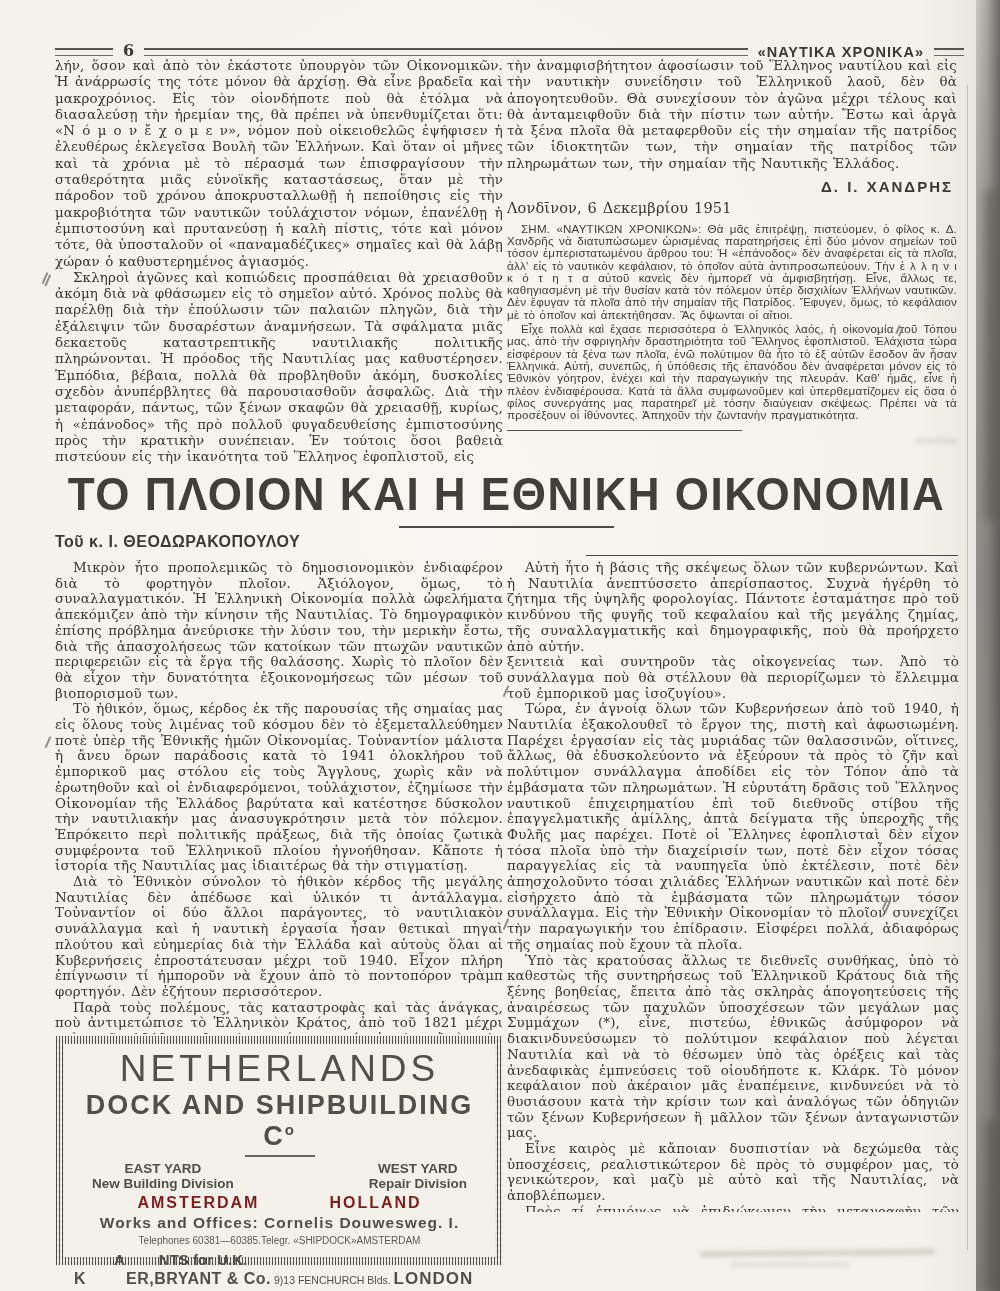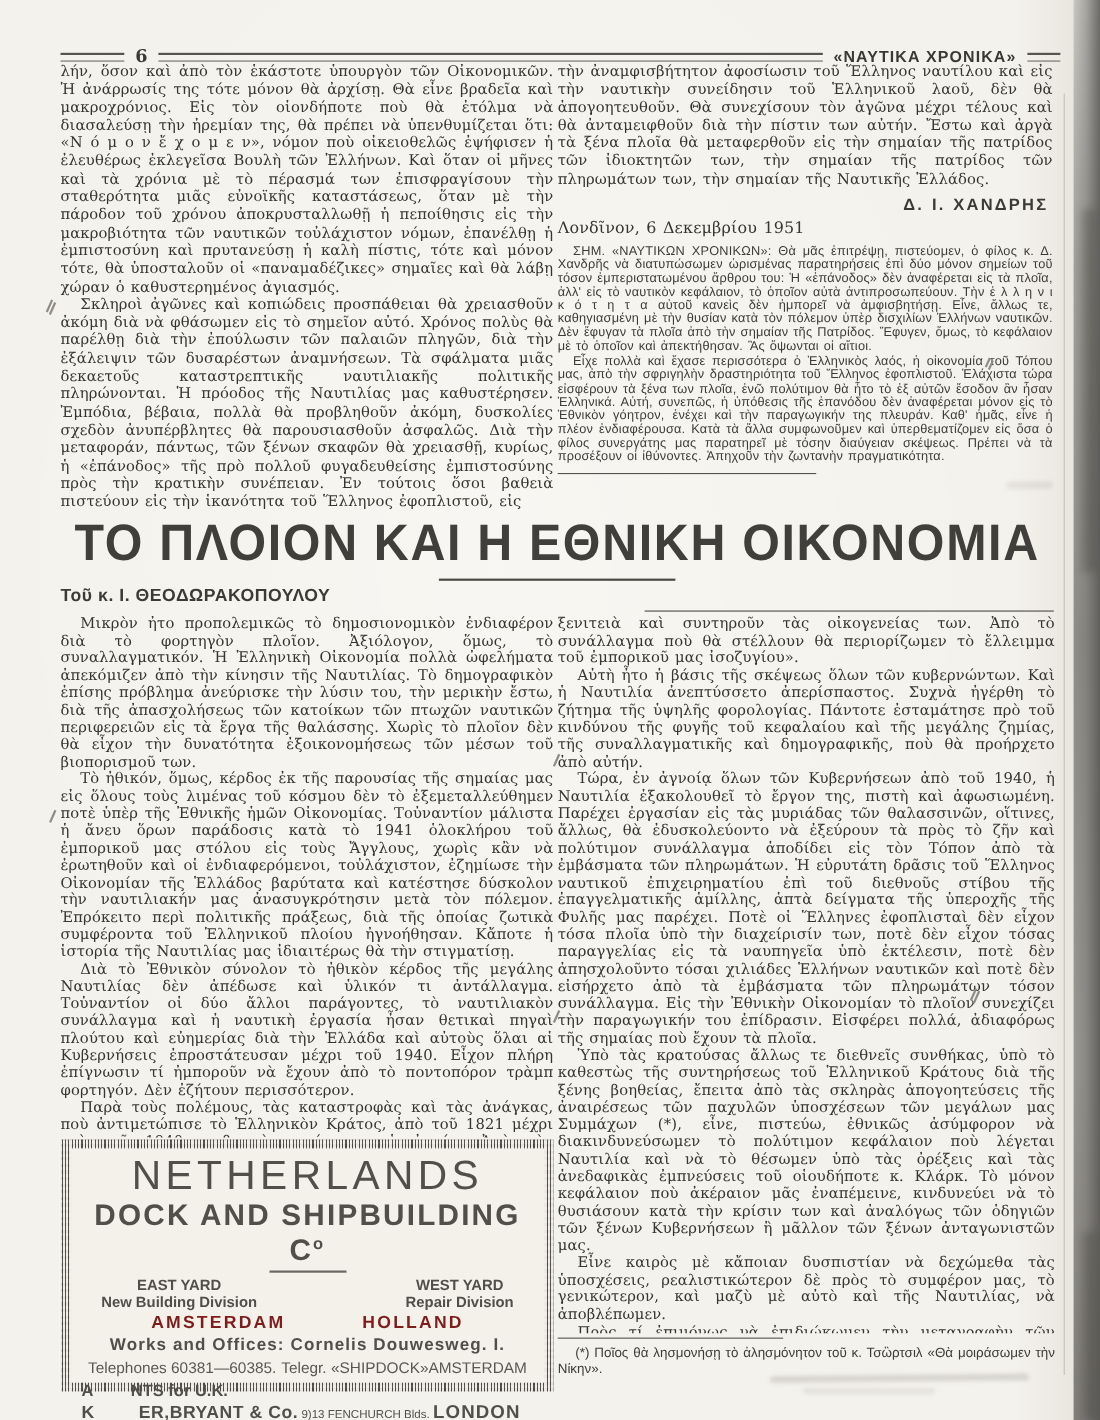--- a/index.html
+++ b/index.html
@@ -73,22 +73,22 @@
             padding:4px 10px 2px 10px;font-family:"Liberation Sans",sans-serif;color:#4a4844;}
   .ad-t1{font-size:37px;font-weight:normal;text-align:center;letter-spacing:4px;margin:0;color:#514f4a;}
   .ad-t2{font-size:27px;font-weight:bold;text-align:center;letter-spacing:2px;margin:0;color:#514f4a;}
   .ad-t2 sup{font-size:15px;}
   .ad-rule{width:70px;border-top:2px solid #6a6862;margin:3px auto 4px auto;}
   .ad-yards{display:flex;justify-content:space-between;padding:0 18px;font-weight:bold;}
   .yard{text-align:center;font-size:13.5px;line-height:15px;color:#514f4a;}
   .ad-cities{display:flex;justify-content:center;gap:70px;font-weight:bold;font-size:16px;
              letter-spacing:2px;margin-top:3px;color:#7f1d1d;}
   .ad-works{text-align:center;font-weight:bold;font-size:15.5px;letter-spacing:1px;margin-top:2px;color:#514f4a;}
-  .ad-contact{display:flex;justify-content:space-between;font-size:14px;margin:3px 6px 0 6px;color:#5a5853;}
-  .ad-agents1{font-weight:bold;font-size:15px;margin-top:5px;color:#514f4a;}
+  .ad-contact{display:flex;justify-content:center;font-size:10px;margin:3px 6px 0 6px;color:#5a5853;}
+  .ad-agents1{font-weight:bold;font-size:15px;margin-top:5px;color:#514f4a;padding-left:40px;}
   .ad-agents1 .gap{display:inline-block;width:34px;}
   .ad-agents2{font-size:10.5px;margin-top:1px;color:#514f4a;}
   .ad-agents2 .gap{display:inline-block;width:40px;}
   .ad-agents2 b{font-size:16px;letter-spacing:.5px;}
   .ad-agents2 .big{font-size:17px;font-weight:bold;letter-spacing:1px;}
 
   
   .edge-band{position:absolute;right:0;top:0;width:24px;height:100%;
       background:linear-gradient(90deg, rgba(0,0,0,0) 0%, rgba(110,108,104,.35) 45%, rgba(85,83,80,.8) 100%),
                  linear-gradient(180deg,#c9c7c2 0%,#a5a39e 18%,#908e8a 45%,#9b9994 75%,#827f7b 100%);}
@@ -136,35 +136,29 @@
   </div>
 
   <div class="col serif art art-left">
     <p class="serif-p ind">Μικρὸν ἦτο προπολεμικῶς τὸ δημοσιονομικὸν ἐνδιαφέρον διὰ τὸ φορτηγὸν πλοῖον. Ἀξιόλογον, ὅμως, τὸ συναλλαγματικόν. Ἡ Ἑλληνικὴ Οἰκονομία πολλὰ ὠφελήματα ἀπεκόμιζεν ἀπὸ τὴν κίνησιν τῆς Ναυτιλίας. Τὸ δημογραφικὸν ἐπίσης πρόβλημα ἀνεύρισκε τὴν λύσιν του, τὴν μερικὴν ἔστω, διὰ τῆς ἀπασχολήσεως τῶν κατοίκων τῶν πτωχῶν ναυτικῶν περιφερειῶν εἰς τὰ ἔργα τῆς θαλάσσης. Χωρὶς τὸ πλοῖον δὲν θὰ εἶχον τὴν δυνατότητα ἐξοικονομήσεως τῶν μέσων τοῦ βιοπορισμοῦ των.</p>
     <p class="serif-p ind">Τὸ ἠθικόν, ὅμως, κέρδος ἐκ τῆς παρουσίας τῆς σημαίας μας εἰς ὅλους τοὺς λιμένας τοῦ κόσμου δὲν τὸ ἐξεμεταλλεύθημεν ποτὲ ὑπὲρ τῆς Ἐθνικῆς ἡμῶν Οἰκονομίας. Τοὐναντίον μάλιστα ἡ ἄνευ ὅρων παράδοσις κατὰ τὸ 1941 ὁλοκλήρου τοῦ ἐμπορικοῦ μας στόλου εἰς τοὺς Ἄγγλους, χωρὶς κἂν νὰ ἐρωτηθοῦν καὶ οἱ ἐνδιαφερόμενοι, τοὐλάχιστον, ἐζημίωσε τὴν Οἰκονομίαν τῆς Ἑλλάδος βαρύτατα καὶ κατέστησε δύσκολον τὴν ναυτιλιακήν μας ἀνασυγκρότησιν μετὰ τὸν πόλεμον. Ἐπρόκειτο περὶ πολιτικῆς πράξεως, διὰ τῆς ὁποίας ζωτικὰ συμφέροντα τοῦ Ἑλληνικοῦ πλοίου ἠγνοήθησαν. Κἄποτε ἡ ἱστορία τῆς Ναυτιλίας μας ἰδιαιτέρως θὰ τὴν στιγματίσῃ.</p>
     <p class="serif-p ind">Διὰ τὸ Ἐθνικὸν σύνολον τὸ ἠθικὸν κέρδος τῆς μεγάλης Ναυτιλίας δὲν ἀπέδωσε καὶ ὑλικόν τι ἀντάλλαγμα. Τοὐναντίον οἱ δύο ἄλλοι παράγοντες, τὸ ναυτιλιακὸν συνάλλαγμα καὶ ἡ ναυτικὴ ἐργασία ἦσαν θετικαὶ πηγαὶ πλούτου καὶ εὐημερίας διὰ τὴν Ἑλλάδα καὶ αὐτοὺς ὅλαι αἱ Κυβερνήσεις ἐπροστάτευσαν μέχρι τοῦ 1940. Εἶχον πλήρη ἐπίγνωσιν τί ἠμποροῦν νὰ ἔχουν ἀπὸ τὸ ποντοπόρον τρὰμπ φορτηγόν. Δὲν ἐζήτουν περισσότερον.</p>
     <p class="serif-p ind">Παρὰ τοὺς πολέμους, τὰς καταστροφὰς καὶ τὰς ἀνάγκας, ποὺ ἀντιμετώπισε τὸ Ἑλληνικὸν Κράτος, ἀπὸ τοῦ 1821 μέχρι καὶ τοῦ 1940, σεβαστὴ παρέμεινεν ἡ ἀρχή: «Ἀπὸ τὴν Ναυτιλίαν θέλομεν μόνον νὰ μᾶς ἀπασχολῇ τοὺς ναυτικούς. Αὐτοὶ νὰ δουλεύουν στὴν</p>
   </div>
 
   <div class="col serif art art-right">
+    <p class="serif-p ind">Αὐτὴ ἦτο ἡ βάσις τῆς σκέψεως ὅλων τῶν κυβερνώντων. Καὶ ἡ Ναυτιλία ἀνεπτύσσετο ἀπερίσπαστος. Συχνὰ ἠγέρθη τὸ ζήτημα τῆς ὑψηλῆς φορολογίας. Πάντοτε ἐσταμάτησε πρὸ τοῦ κινδύνου τῆς φυγῆς τοῦ κεφαλαίου καὶ τῆς μεγάλης ζημίας, τῆς συναλλαγματικῆς καὶ δημογραφικῆς, ποὺ θὰ προήρχετο ἀπὸ αὐτήν.</p>
     <p class="serif-p">ξενιτειὰ καὶ συντηροῦν τὰς οἰκογενείας των. Ἀπὸ τὸ συνάλλαγμα ποὺ θὰ στέλλουν θὰ περιορίζωμεν τὸ ἔλλειμμα τοῦ ἐμπορικοῦ μας ἰσοζυγίου».</p>
-    <p class="serif-p ind">Αὐτὴ ἦτο ἡ βάσις τῆς σκέψεως ὅλων τῶν κυβερνώντων. Καὶ ἡ Ναυτιλία ἀνεπτύσσετο ἀπερίσπαστος. Συχνὰ ἠγέρθη τὸ ζήτημα τῆς ὑψηλῆς φορολογίας. Πάντοτε ἐσταμάτησε πρὸ τοῦ κινδύνου τῆς φυγῆς τοῦ κεφαλαίου καὶ τῆς μεγάλης ζημίας, τῆς συναλλαγματικῆς καὶ δημογραφικῆς, ποὺ θὰ προήρχετο ἀπὸ αὐτήν.</p>
     <p class="serif-p ind">Τώρα, ἐν ἀγνοίᾳ ὅλων τῶν Κυβερνήσεων ἀπὸ τοῦ 1940, ἡ Ναυτιλία ἐξακολουθεῖ τὸ ἔργον της, πιστὴ καὶ ἀφωσιωμένη. Παρέχει ἐργασίαν εἰς τὰς μυριάδας τῶν θαλασσινῶν, οἵτινες, ἄλλως, θὰ ἐδυσκολεύοντο νὰ ἐξεύρουν τὰ πρὸς τὸ ζῆν καὶ πολύτιμον συνάλλαγμα ἀποδίδει εἰς τὸν Τόπον ἀπὸ τὰ ἐμβάσματα τῶν πληρωμάτων. Ἡ εὐρυτάτη δρᾶσις τοῦ Ἕλληνος ναυτικοῦ ἐπιχειρηματίου ἐπὶ τοῦ διεθνοῦς στίβου τῆς ἐπαγγελματικῆς ἁμίλλης, ἁπτὰ δείγματα τῆς ὑπεροχῆς τῆς Φυλῆς μας παρέχει. Ποτὲ οἱ Ἕλληνες ἐφοπλισταὶ δὲν εἶχον τόσα πλοῖα ὑπὸ τὴν διαχείρισίν των, ποτὲ δὲν εἶχον τόσας παραγγελίας εἰς τὰ ναυπηγεῖα ὑπὸ ἐκτέλεσιν, ποτὲ δὲν ἀπησχολοῦντο τόσαι χιλιάδες Ἑλλήνων ναυτικῶν καὶ ποτὲ δὲν εἰσήρχετο ἀπὸ τὰ ἐμβάσματα τῶν πληρωμάτων τόσον συνάλλαγμα. Εἰς τὴν Ἐθνικὴν Οἰκονομίαν τὸ πλοῖον συνεχίζει τὴν παραγωγικήν του ἐπίδρασιν. Εἰσφέρει πολλά, ἀδιαφόρως τῆς σημαίας ποὺ ἔχουν τὰ πλοῖα.</p>
     <p class="serif-p ind">Ὑπὸ τὰς κρατούσας ἄλλως τε διεθνεῖς συνθήκας, ὑπὸ τὸ καθεστὼς τῆς συντηρήσεως τοῦ Ἑλληνικοῦ Κράτους διὰ τῆς ξένης βοηθείας, ἔπειτα ἀπὸ τὰς σκληρὰς ἀπογοητεύσεις τῆς ἀναιρέσεως τῶν παχυλῶν ὑποσχέσεων τῶν μεγάλων μας Συμμάχων (*), εἶνε, πιστεύω, ἐθνικῶς ἀσύμφορον νὰ διακινδυνεύσωμεν τὸ πολύτιμον κεφάλαιον ποὺ λέγεται Ναυτιλία καὶ νὰ τὸ θέσωμεν ὑπὸ τὰς ὀρέξεις καὶ τὰς ἀνεδαφικὰς ἐμπνεύσεις τοῦ οἱουδήποτε κ. Κλάρκ. Τὸ μόνον κεφάλαιον ποὺ ἀκέραιον μᾶς ἐναπέμεινε, κινδυνεύει νὰ τὸ θυσιάσουν κατὰ τὴν κρίσιν των καὶ ἀναλόγως τῶν ὁδηγιῶν τῶν ξένων Κυβερνήσεων ἢ μᾶλλον τῶν ξένων ἀνταγωνιστῶν μας.</p>
     <p class="serif-p ind">Εἶνε καιρὸς μὲ κἄποιαν δυσπιστίαν νὰ δεχώμεθα τὰς ὑποσχέσεις, ρεαλιστικώτερον δὲ πρὸς τὸ συμφέρον μας, τὸ γενικώτερον, καὶ μαζὺ μὲ αὐτὸ καὶ τῆς Ναυτιλίας, νὰ ἀποβλέπωμεν.</p>
     <p class="serif-p ind">Πρὸς τί ἐπιμόνως νὰ ἐπιδιώκωμεν τὴν μεταγραφὴν τῶν πλοίων εἰς τὸ Ἑλληνικὸν Νηολόγιον, ἀφοῦ, οὐσιαστικῶς, τίποτε δὲν ἔχομεν νὰ κερδίσωμεν περισσότερα τῶν ὅσων τώρα τὰ ὑπὸ ξένας σημαίας πλοῖα εἰσφέρουν;</p>
 
   </div>
 
-  <div class="footnote">
-    <div class="fn-rule"></div>
-    <div class="fn-text">
-      <p>(*) Ποῖος θὰ λησμονήσῃ τὸ ἀλησμόνητον τοῦ κ. Τσὢρτσιλ «Θὰ μοιράσωμεν τὴν Νίκην».</p>
-    </div>
-  </div>
 
   <div class="ad">
     <div class="ad-inner">
       <div class="ad-t1">NETHERLANDS</div>
       <div class="ad-t2">
         <span>DOCK AND SHIPBUILDING C</span><sup>o</sup>
       </div>
       <div class="ad-rule"></div>
       <div class="ad-yards">
         <div class="yard">

